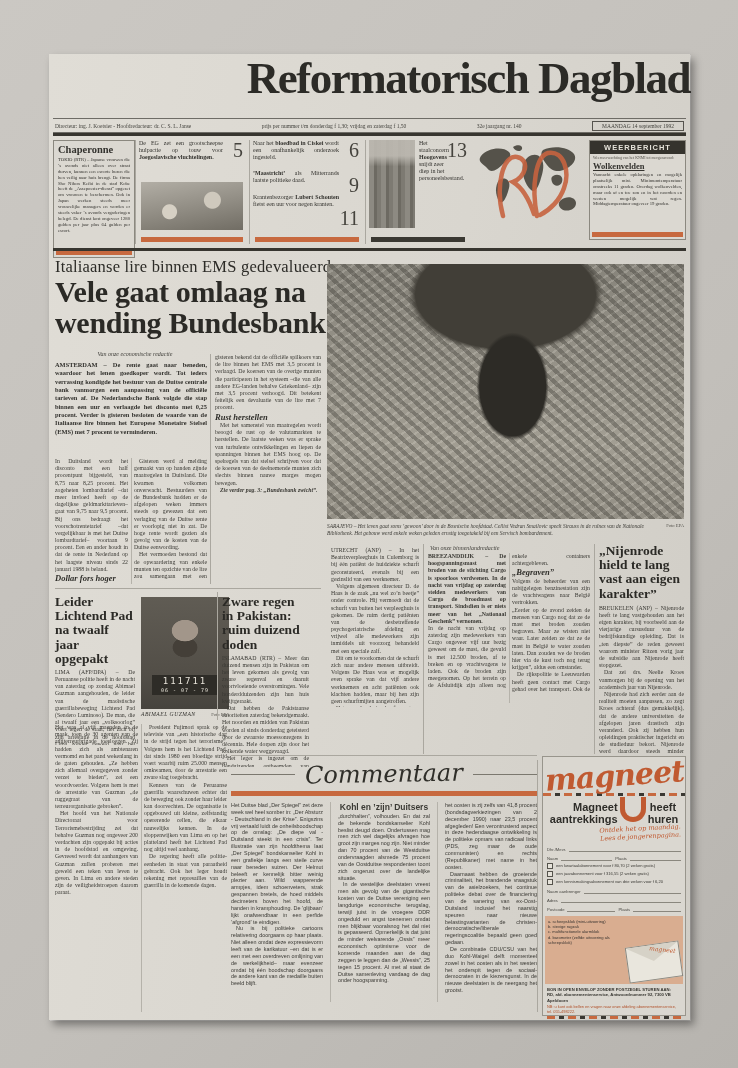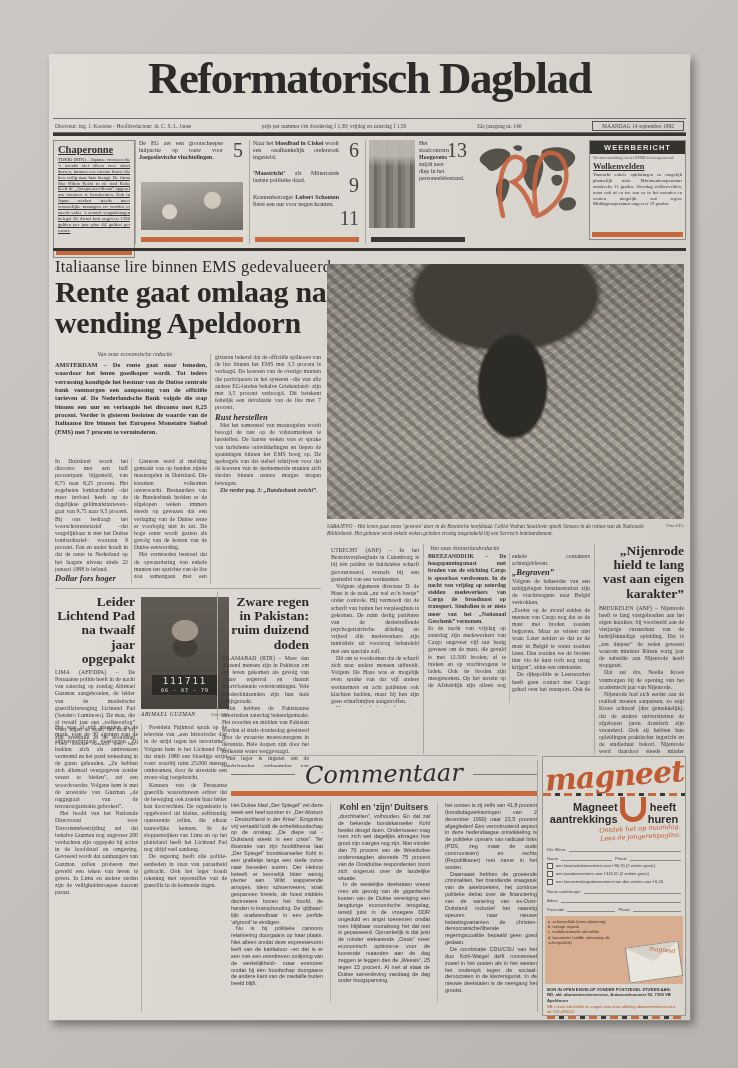--- a/index.html
+++ b/index.html
@@ -6,21 +6,21 @@
   body{width:738px;height:1068px;overflow:hidden;background:linear-gradient(135deg,#cbc8c3,#c2bfba 60%,#b7b4af);font-family:"Liberation Serif",serif;}
   .paper{position:absolute;left:49px;top:54px;width:641px;height:966px;
     background:linear-gradient(100deg,#e0ddd6,#d9d6cf 55%,#d0cdc6);
     box-shadow:4px 5px 8px rgba(0,0,0,.38),1px 1px 0 rgba(255,255,255,.35);
     color:#33322e;}
   .abs{position:absolute;}
   .serif{font-family:"Liberation Serif",serif;}
   .just{text-align:justify;}
   .hide{overflow:hidden;}
   p{margin:0 0 3px 0;}
-  .masthead{left:0;right:0;top:2px;text-align:center;font-size:45px;font-weight:bold;letter-spacing:-1.5px;color:#2c2b27;line-height:1;}
+  .masthead{left:0;right:0;top:2px;text-align:right;font-size:45px;font-weight:bold;letter-spacing:-1.5px;color:#2c2b27;line-height:1;}
   .infoline{left:4px;right:4px;top:64px;height:13px;border-top:1px solid #6e6c66;border-bottom:1px solid #6e6c66;display:flex;align-items:center;justify-content:space-between;font-size:5.5px;color:#44433e;padding:0 2px;}
   .datebox{border:1px solid #55534e;padding:1px 9px;font-size:5.5px;}
   .thickrule{left:4px;right:4px;height:3px;background:#37352f;}
   .vline{width:1px;background:#aaa79f;}
   .hline{height:1px;background:#aaa79f;}
   .orangebar{position:absolute;left:2px;right:2px;bottom:2px;height:5px;background:#c7693f;}
   .blackbar{position:absolute;left:2px;right:2px;bottom:2px;height:5px;background:#3a3832;}
   
   .cell{position:absolute;top:86px;height:104px;}
   .chapbox{border:1px solid #8b887f;padding:3px 4px 9px 4px;background:#dbd8d1;}
@@ -63,21 +63,21 @@
   .byline{font-style:italic;font-size:6px;text-align:center;color:#44433e;}
   .lead-intro{font-size:6.4px;font-weight:bold;line-height:1.3;}
   .bodytext{font-size:5.8px;line-height:1.24;color:#3a3934;}
   .bodytext p{text-indent:5px;margin:0;}
   .bodytext p:first-child{text-indent:0;}
   .subhead{font-size:8.5px;font-weight:bold;font-style:italic;margin:3px 0 2px 0;color:#2f2e2a;text-indent:0 !important;}
   .crossref{font-weight:bold;font-style:italic;margin-top:3px;}
   .caption{font-size:5.4px;font-style:italic;line-height:1.25;color:#3c3b36;}
   .credit{font-style:normal;font-size:4.6px;color:#55534d;float:right;}
   .headline2{font-size:21px;line-height:1.02;font-weight:bold;color:#2b2a26;}
-  .headline3{font-size:13.5px;line-height:1.05;font-weight:bold;color:#2b2a26;text-align:right;}
+  .headline3{font-size:13.5px;line-height:1.05;font-weight:bold;color:#2b2a26;}
   .headline4{font-size:14.5px;line-height:1.06;font-weight:bold;color:#2b2a26;}
   .cols2{column-count:2;column-gap:6px;column-rule:1px solid #b5b2aa;}
   .capsrow{display:flex;justify-content:space-between;align-items:baseline;}
   .capname{font-size:5.6px;font-style:italic;letter-spacing:.5px;}
   
   .comm-headrow{display:flex;align-items:center;}
   .comm-rule{flex:1;height:1px;background:#7b786f;}
   .comm-script{font-family:"DejaVu Serif",serif;font-style:italic;font-size:24px;color:#2f2e29;padding:0 10px;transform:rotate(-1deg);}
   .commbar{height:5px;background:#c7693f;margin-top:3px;}
   .commcols{display:flex;gap:7px;margin-top:6px;}
@@ -113,21 +113,21 @@
 
   <div class="abs masthead">Reformatorisch Dagblad</div>
   <div class="abs infoline">
     <span>Directeur: ing. J. Koetsier  -  Hoofdredacteur: dr. C. S. L. Janse</span>
     <span>prijs per nummer t/m donderdag f 1,30; vrijdag en zaterdag f 1,50</span>
     <span>32e jaargang nr. 140</span>
     <span class="datebox">MAANDAG 14 september 1992</span>
   </div>
   <div class="abs thickrule" style="top:79px;"></div>
 
-  <div class="cell chapbox" style="left:4px;width:72px;text-decoration:underline;">
+  <div class="cell chapbox" style="left:4px;width:72px;">
     <div class="chaptitle serif">Chaperonne</div>
     <div class="tinytext just hide" style="height:78px;">TOKIO (RTR) – Japanse vrouwen die ’s avonds niet alleen over straat durven, kunnen een escorte huren die hen veilig naar huis brengt. De firma Sho Nihon Keibi in de stad Kobe heeft de „Assepoester-dienst” opgezet om vrouwen te beschermen. Ook in Japan werken steeds meer vrouwelijke managers en worden er steeds vaker ’s avonds vergaderingen belegd. De dienst kost ongeveer 1280 gulden per jaar plus 64 gulden per escort.</div>
     <div class="orangebar"></div>
   </div>
   <div class="abs vline" style="left:86px;top:86px;height:104px;"></div>
 
   <div class="cell" style="left:90px;width:106px;">
     <div class="teasertext just" style="width:84px;">
       <span>De EG zet een grootscheepse hulpactie op touw voor </span><b>Joegoslavische vluchtelingen.</b>
     </div>
@@ -185,21 +185,21 @@
     <div class="weertitle">WEERBERICHT</div>
     <div class="weersrc">Weersverwachting van het KNMI tot morgenavond:</div>
     <div class="weerhead serif">Wolkenvelden</div>
     <div class="weerbody hide" style="height:52px;">Vannacht enkele opklaringen en mogelijk plaatselijk mist. Minimumtemperatuur omstreeks 11 graden. Overdag wolkenvelden, maar ook af en toe zon en in het noorden en westen mogelijk wat regen. Middagtemperatuur ongeveer 19 graden.</div>
     <div class="orangebar"></div>
   </div>
 
   <div class="abs thickrule" style="top:194px;"></div>
 
   <div class="abs kicker serif" style="left:6px;top:203px;">Italiaanse lire binnen EMS gedevalueerd</div>
-  <div class="abs headline1 serif" style="left:6px;top:222px;width:292px;">Rente gaat omlaag na wending Apeldoorn</div>
+  <div class="abs headline1 serif" style="left:6px;top:222px;width:292px;">Vele gaat omlaag na wending Bundesbank</div>
   <div class="abs byline" style="left:16px;top:297px;width:140px;">Van onze economische redactie</div>
   <div class="abs lead-intro just hide" style="left:6px;top:307px;width:152px;height:94px;">AMSTERDAM – De rente gaat naar beneden, waardoor het lenen goedkoper wordt. Tot ieders verrassing kondigde het bestuur van de Duitse centrale bank vanmorgen een aanpassing van de officiële tarieven af. De Nederlandsche Bank volgde die stap binnen een uur en verlaagde het disconto met 0,25 procent. Verder is gisteren besloten de waarde van de Italiaanse lire binnen het Europese Monetaire Stelsel (EMS) met 7 procent te verminderen.</div>
   <div class="abs bodytext cols2 just hide" style="left:6px;top:404px;width:152px;height:126px;">
     <p>In Duitsland wordt het disconto met een half procentpunt bijgesteld, van 8,75 naar 8,25 procent. Het zogeheten lombardtarief –dat meer invloed heeft op de dagelijkse geldmarkttarieven– gaat van 9,75 naar 9,5 procent. Bij ons bedraagt het voorschotrentetarief –dat vergelijkbaar is met het Duitse lombardtarief– voortaan 9 procent. Een en ander houdt in dat de rente in Nederland op het laagste niveau sinds 22 januari 1988 is beland.</p>
     <p class="subhead">Dollar fors hoger</p>
     <p>Gisteren werd al melding gemaakt van op handen zijnde maatregelen in Duitsland. Die kwamen volkomen onverwacht. Bestuurders van de Bundesbank hadden er de afgelopen weken immers steeds op gewezen dat een verlaging van de Duitse rente er voorlopig niet in zat. De hoge rente wordt gezien als gevolg van de kosten van de Duitse eenwording.</p>
     <p>Het vermoeden bestond dat de opwaardering van enkele munten ten opzichte van de lire zou samengaan met een algehele herschikking binnen het EMS. Vanmorgen bleek dat de regeringen toch kozen voor een beperkte operatie, waarbij vooral de positie van de lire centraal stond.</p>
   </div>
   <div class="abs vline" style="left:161px;top:300px;height:230px;"></div>
   <div class="abs bodytext just hide" style="left:166px;top:300px;width:106px;height:230px;">

